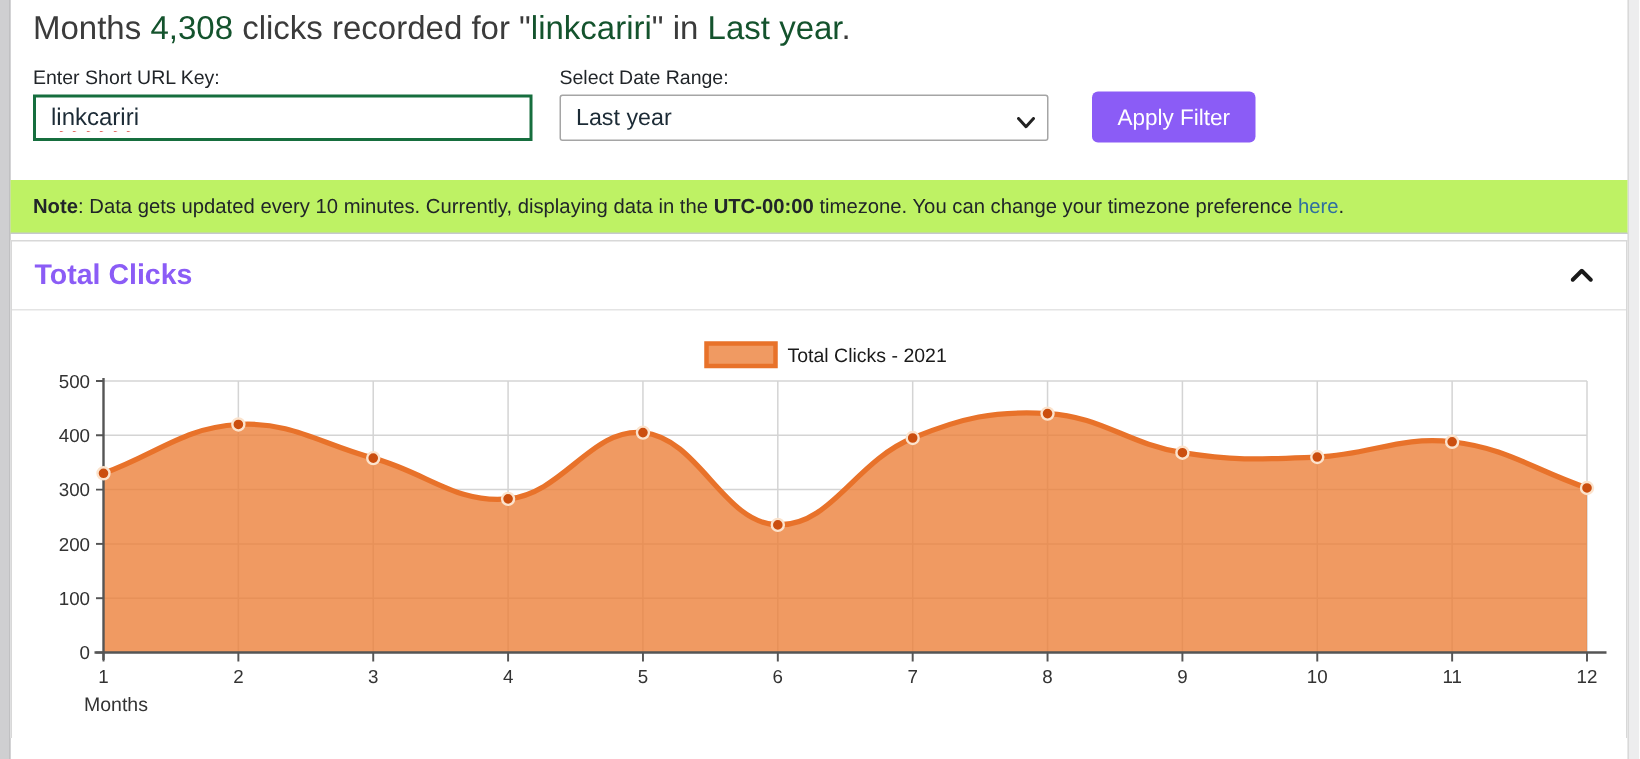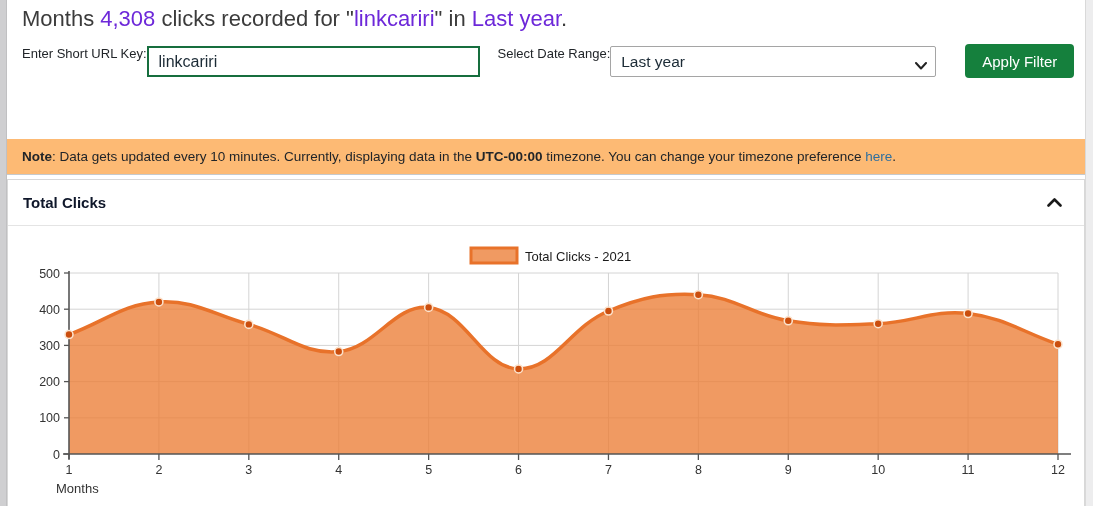--- a/index.html
+++ b/index.html
@@ -3,46 +3,46 @@
 <meta charset="utf-8">
 <style>
   html,body{margin:0;padding:0;}
   body{font-family:"Liberation Sans","DejaVu Sans",sans-serif;background:#fff;}
   .screen{position:relative;width:1093px;height:506px;overflow:hidden;background:#fff;}
   .left-strip{position:absolute;left:0;top:0;width:7px;height:506px;background:#cfcfd1;border-right:1px solid #c0c0c2;box-sizing:border-box;}
   .right-strip{position:absolute;right:0;top:0;width:8px;height:506px;background:#ededee;border-left:1px solid #d9d9d9;box-sizing:border-box;}
   .content{position:absolute;left:7px;top:0;width:1078px;height:506px;}
 
   .page-title{margin:4px 0 0 15px;font-size:22px;font-weight:400;color:#3b3b3b;line-height:30px;}
-  .teal{color:#6d28d9;}
+  .teal{color:#14532d;}
 
   .filter-row{display:flex;align-items:flex-end;margin:10px 0 0 15px;}
-  .field{display:flex;}
+  .field{display:flex;flex-direction:column;}
   .field label{font-size:13px;color:#212529;margin-bottom:4px;}
   .url-input{width:333px;height:31px;box-sizing:border-box;border:2px solid #166e3e;padding:0 10px;font-size:16px;
     font-family:"Liberation Sans","DejaVu Sans",sans-serif;color:#1c2b36;outline:none;
     text-decoration:underline wavy #d93025;text-underline-offset:4px;}
   .field.select-field{margin-left:18px;}
   .select-wrap{position:relative;width:326px;}
   .range-select{width:326px;height:31px;box-sizing:border-box;border:1px solid #a5a5a5;border-radius:2px;background:#fff;
     font-size:15.5px;color:#1c2b36;padding:0 28px 0 10px;appearance:none;-webkit-appearance:none;
     font-family:"Liberation Sans","DejaVu Sans",sans-serif;}
   .select-chevron{position:absolute;right:9px;top:10px;pointer-events:none;}
-  .apply-btn{margin-left:29px;margin-bottom:-1px;height:34px;padding:0 17px;background:#15803d;color:#fff;border:none;
+  .apply-btn{margin-left:29px;margin-bottom:-1px;height:34px;padding:0 17px;background:#8b5cf6;color:#fff;border:none;
     border-radius:4px;font-size:15px;font-family:"Liberation Sans","DejaVu Sans",sans-serif;cursor:pointer;}
 
-  .note-band{margin-top:62px;height:36px;background:#fdba74;border-bottom:1px solid #c6c9cc;box-sizing:border-box;
+  .note-band{margin-top:26px;height:36px;background:#bef264;border-bottom:1px solid #c6c9cc;box-sizing:border-box;
     display:flex;align-items:center;padding-left:15px;font-size:13.5px;color:#212529;}
   .note-band b{font-weight:700;}
   .note-link{color:#2f6f9f;text-decoration:none;cursor:pointer;}
 
   .panel{margin-top:4px;height:332px;border:1px solid #d8d8d8;border-bottom:none;box-sizing:border-box;background:#fff;overflow:hidden;}
   .panel-header{height:46px;border-bottom:1px solid #e4e4e4;box-sizing:border-box;display:flex;align-items:center;
     justify-content:space-between;padding:0 20px 0 15px;}
-  .panel-title{font-size:15px;font-weight:700;color:#0f172a;}
+  .panel-title{font-size:19px;font-weight:700;color:#8b5cf6;}
   .collapse-btn{background:none;border:none;padding:2px;cursor:pointer;line-height:0;}
 
   .chart-svg{display:block;}
   .chart-svg text{font-family:"Liberation Sans","DejaVu Sans",sans-serif;}
   .chart-svg .tick{font-size:12.5px;fill:#333;}
   .chart-svg .legend{font-size:13px;fill:#1a1a1a;}
   .chart-svg .axis-title{font-size:13px;fill:#333;}
 </style>
 </head>
 <body>

